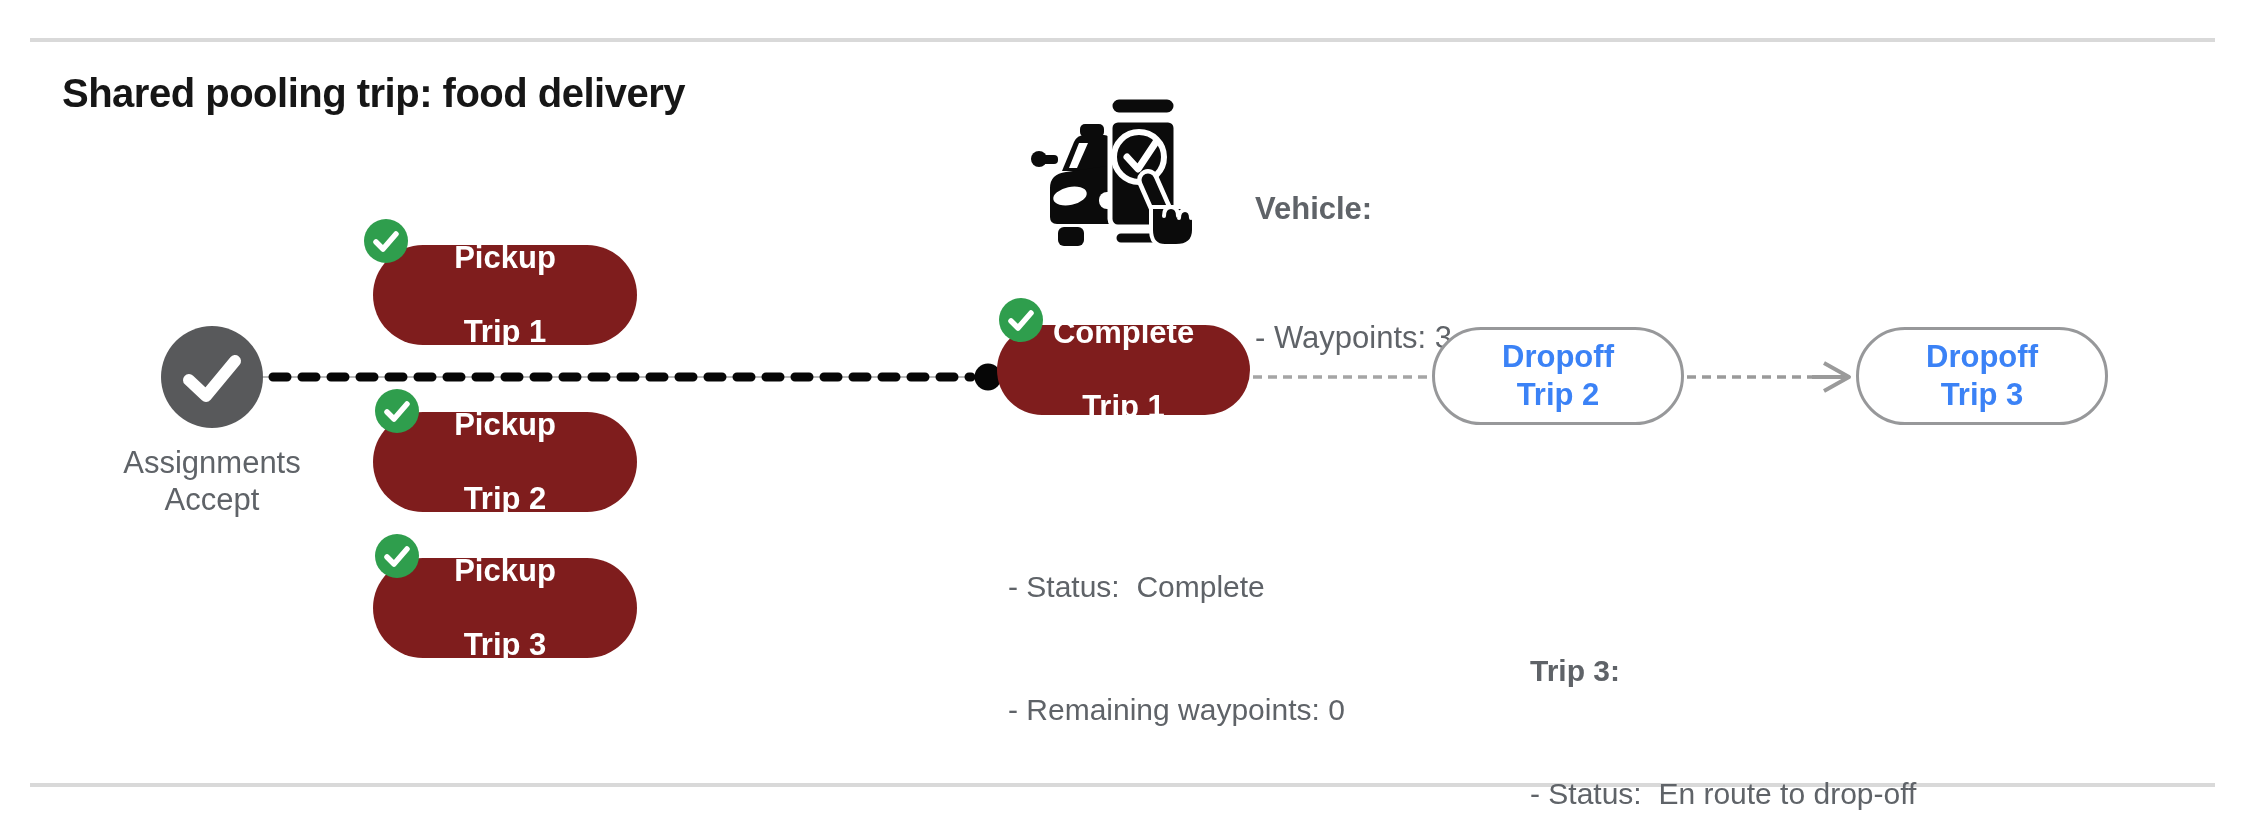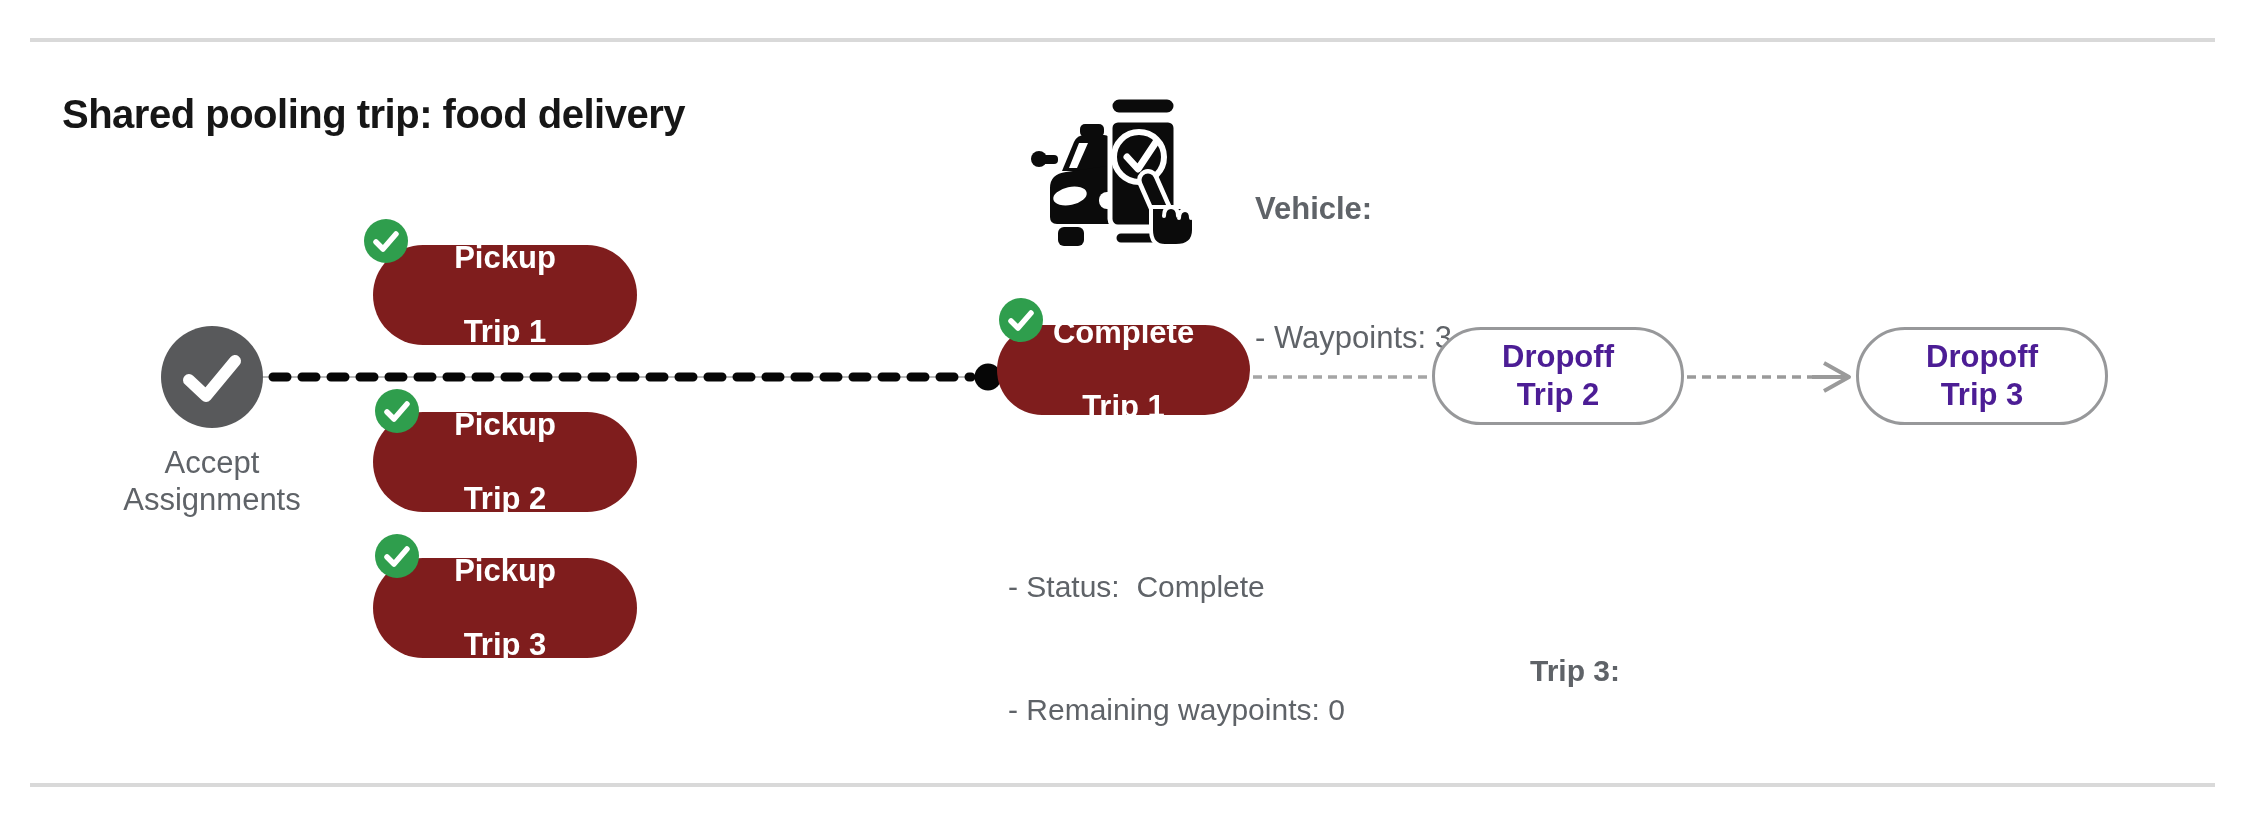--- a/index.html
+++ b/index.html
@@ -4,40 +4,40 @@
 <style>
   html,body{margin:0;padding:0;background:#ffffff;}
   body{font-family:"Liberation Sans", sans-serif;}
   .canvas{position:relative;width:2245px;height:825px;background:#ffffff;overflow:hidden;}
 
   .divider{position:absolute;left:30px;right:30px;height:4px;background:#D9D9D9;}
   .divider.top{top:38px;}
   .divider.bottom{top:783px;}
 
   .title{position:absolute;left:62px;top:72px;font-size:40px;line-height:42px;
-         font-weight:bold;color:#161616;letter-spacing:-0.5px;margin-top:21px;}
+         font-weight:bold;color:#161616;letter-spacing:-0.5px;}
 
   .connectors{position:absolute;left:0;top:0;z-index:0;pointer-events:none;}
 
   .vehicle-icon{position:absolute;left:1028px;top:95px;z-index:1;}
   .vehicle-text{position:absolute;left:1247px;top:101px;font-size:31px;line-height:43px;
                 color:#5F6368;white-space:pre-wrap;z-index:1;margin-left:8px;}
   .vehicle-text .bold{font-weight:bold;}
 
   .start-circle{position:absolute;left:161px;top:326px;width:102px;height:102px;
                 border-radius:50%;background:#58595B;display:flex;align-items:center;
                 justify-content:center;z-index:1;}
   .start-label{position:absolute;left:62px;top:444px;width:300px;text-align:center;
                font-size:31px;line-height:37px;color:#5F6368;z-index:1;}
 
   .pill{position:absolute;border-radius:52px;display:flex;flex-direction:column;
         align-items:center;justify-content:center;font-size:31px;font-weight:bold;
         line-height:38px;text-align:center;z-index:1;box-sizing:border-box;}
   .pill.orange{background:#7f1d1d;color:#ffffff;gap:36px;}
-  .pill.outline{background:#ffffff;border:3px solid #97989A;color:#4c1d95;}
+  .pill.outline{background:#ffffff;border:3px solid #97989A;color:#3b82f6;}
 
   #pickup1{left:373px;top:245px;width:264px;height:100px;}
   #pickup2{left:373px;top:412px;width:264px;height:100px;}
   #pickup3{left:373px;top:558px;width:264px;height:100px;}
   #complete{left:997px;top:325px;width:253px;height:90px;}
   #dropoff2{left:1432px;top:327px;width:252px;height:98px;}
   #dropoff3{left:1856px;top:327px;width:252px;height:98px;}
 
   .badge{position:absolute;width:44px;height:44px;border-radius:50%;background:#2F9E4D;
          display:flex;align-items:center;justify-content:center;z-index:3;}
@@ -102,22 +102,22 @@
     <div class="bold">Vehicle:</div>
     <div>- Waypoints: 3</div>
   </div>
 
   <div class="start-circle">
     <svg width="102" height="102" viewBox="0 0 102 102">
       <path d="M28 54 L45 70 L74 35" fill="none" stroke="#ffffff" stroke-width="12" stroke-linecap="round" stroke-linejoin="round"></path>
     </svg>
   </div>
   <div class="start-label">
+    <div>Assignments</div>
     <div>Accept</div>
-    <div>Assignments</div>
   </div>
 
   <div id="pickup1" class="pill orange">
     <span>Pickup</span>
     <span>Trip 1</span>
   </div>
   <div id="pickup2" class="pill orange">
     <span>Pickup</span>
     <span>Trip 2</span>
   </div>
@@ -164,18 +164,19 @@
   <div id="status-left" class="status">
     <div>- Status:  Complete</div>
     <div>- Remaining waypoints: 0</div>
     
     
     
   </div>
 
   <div id="status-right" class="status">
     <div class="bold">Trip 3:</div>
+    <div>- Status:  En route to drop-off</div>
     
   </div>
 
   <div class="divider bottom"></div>
 
 </div>
 
 </body></html>

